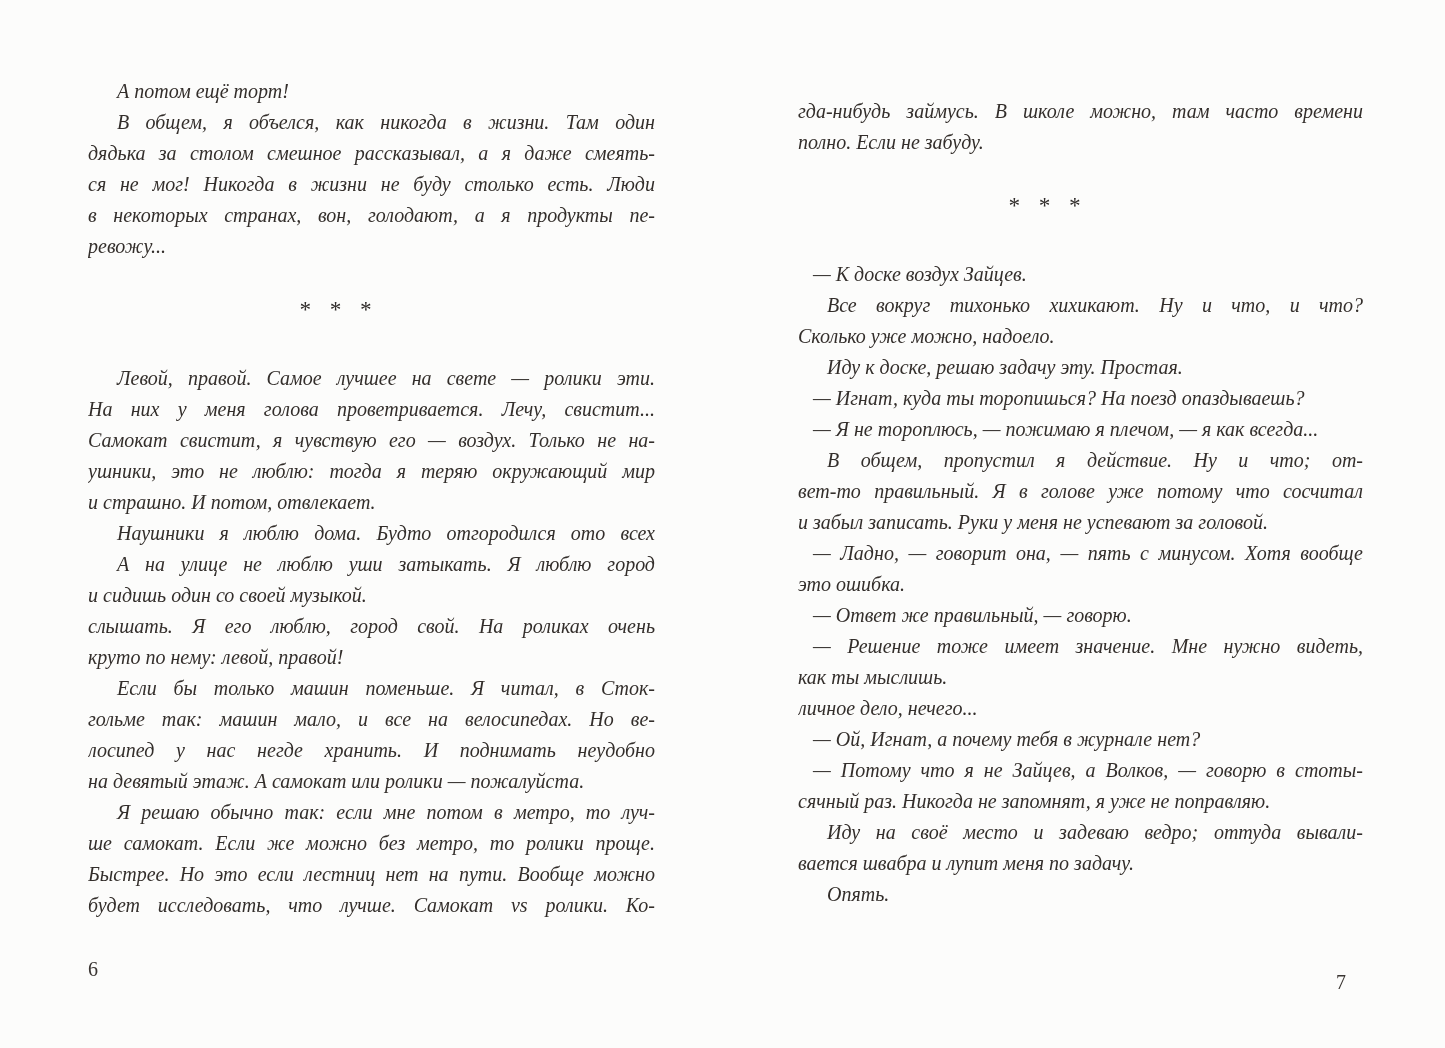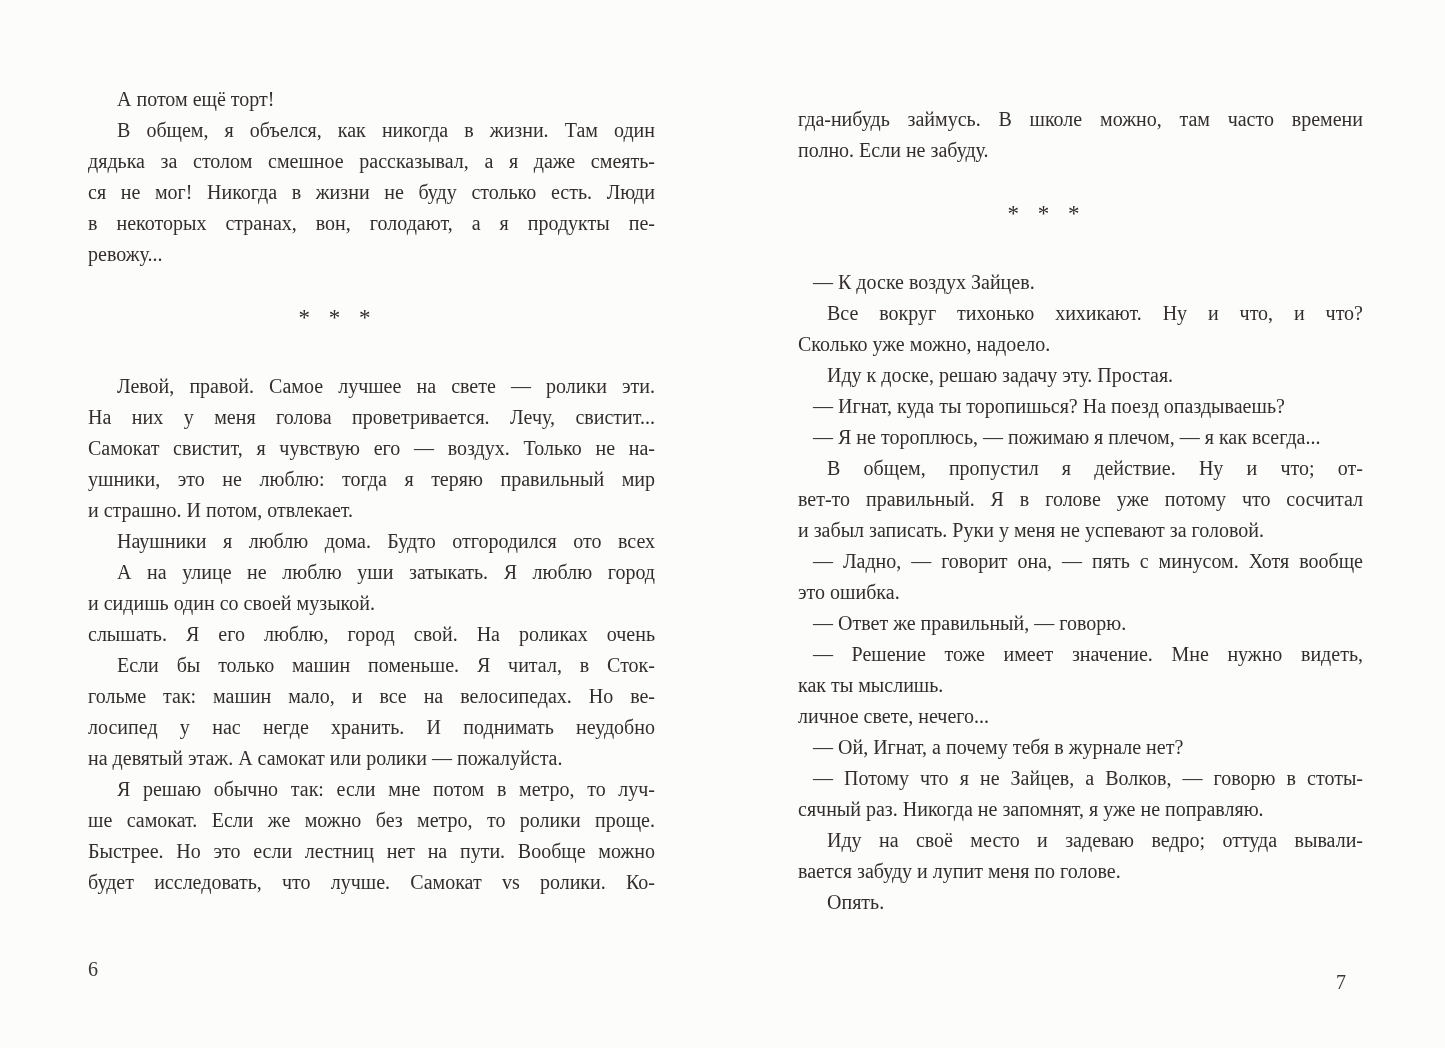--- a/index.html
+++ b/index.html
@@ -9,24 +9,25 @@
     font-family: "Liberation Serif", "DejaVu Serif", serif;
     overflow: hidden;
   }
   #spread {
     position: relative;
     width: 1445px; height: 1048px;
     background: #fcfcfb;
   }
   .page {
     position: absolute;
-    top: 84px;
+    top: 76px;
     color: #332e2b;
     font-size: 20px;
     line-height: 31px;
+    font-style: italic;
   }
   #page-left  { left: 88px;  width: 567px; }
   #page-right { left: 798px; width: 565px; margin-top: 20px; }
   .line {
     height: 31px;
     overflow: hidden;
     text-align: left;
   }
   .just {
     text-align: justify;
@@ -62,26 +63,27 @@
       <div class="line ind-norm">А потом ещё торт!</div>
       <div class="line ind-norm just">В общем, я объелся, как никогда в жизни. Там один</div>
       <div class="line just">дядька за столом смешное рассказывал, а я даже смеять-</div>
       <div class="line just">ся не мог! Никогда в жизни не буду столько есть. Люди</div>
       <div class="line just">в некоторых странах, вон, голодают, а я продукты пе-</div>
       <div class="line">ревожу...</div>
       <div class="separator">* * *</div>
       <div class="line ind-norm just">Левой, правой. Самое лучшее на свете — ролики эти.</div>
       <div class="line just">На них у меня голова проветривается. Лечу, свистит...</div>
       <div class="line just">Самокат свистит, я чувствую его — воздух. Только не на-</div>
-      <div class="line just">ушники, это не люблю: тогда я теряю правильный мир</div>
+      <div class="line just">ушники, это не люблю: тогда я теряю окружающий мир</div>
       <div class="line">и страшно. И потом, отвлекает.</div>
       <div class="line ind-norm just">Наушники я люблю дома. Будто отгородился ото всех</div>
       <div class="line ind-norm just">А на улице не люблю уши затыкать. Я люблю город</div>
       <div class="line">и сидишь один со своей музыкой.</div>
       <div class="line just">слышать. Я его люблю, город свой. На роликах очень</div>
+      <div class="line">круто по нему: левой, правой!</div>
       <div class="line ind-norm just">Если бы только машин поменьше. Я читал, в Сток-</div>
       <div class="line just">гольме так: машин мало, и все на велосипедах. Но ве-</div>
       <div class="line just">лосипед у нас негде хранить. И поднимать неудобно</div>
       <div class="line">на девятый этаж. А самокат или ролики — пожалуйста.</div>
       <div class="line ind-norm just">Я решаю обычно так: если мне потом в метро, то луч-</div>
       <div class="line just">ше самокат. Если же можно без метро, то ролики проще.</div>
       <div class="line just">Быстрее. Но это если лестниц нет на пути. Вообще можно</div>
       <div class="line just">будет исследовать, что лучше. Самокат vs ролики. Ко-</div>
     </div>
 
@@ -96,26 +98,26 @@
       <div class="line ind-dash">— Игнат, куда ты торопишься? На поезд опаздываешь?</div>
       <div class="line ind-dash">— Я не тороплюсь, — пожимаю я плечом, — я как всегда...</div>
       <div class="line ind-norm just">В общем, пропустил я действие. Ну и что; от-</div>
       <div class="line just">вет-то правильный. Я в голове уже потому что сосчитал</div>
       <div class="line">и забыл записать. Руки у меня не успевают за головой.</div>
       <div class="line ind-dash just">— Ладно, — говорит она, — пять с минусом. Хотя вообще</div>
       <div class="line">это ошибка.</div>
       <div class="line ind-dash">— Ответ же правильный, — говорю.</div>
       <div class="line ind-dash just">— Решение тоже имеет значение. Мне нужно видеть,</div>
       <div class="line">как ты мыслишь.</div>
-      <div class="line">личное свете, нечего...</div>
+      <div class="line">личное дело, нечего...</div>
       <div class="line ind-dash">— Ой, Игнат, а почему тебя в журнале нет?</div>
       <div class="line ind-dash just">— Потому что я не Зайцев, а Волков, — говорю в стоты-</div>
       <div class="line">сячный раз. Никогда не запомнят, я уже не поправляю.</div>
       <div class="line ind-norm just">Иду на своё место и задеваю ведро; оттуда вывали-</div>
-      <div class="line">вается забуду и лупит меня по голове.</div>
+      <div class="line">вается швабра и лупит меня по задачу.</div>
       <div class="line ind-norm">Опять.</div>
     </div>
 
   <div id="num-left" class="page-num">6</div>
 
   <div id="num-right" class="page-num">7</div>
 
 </div>
 
 </body></html>

